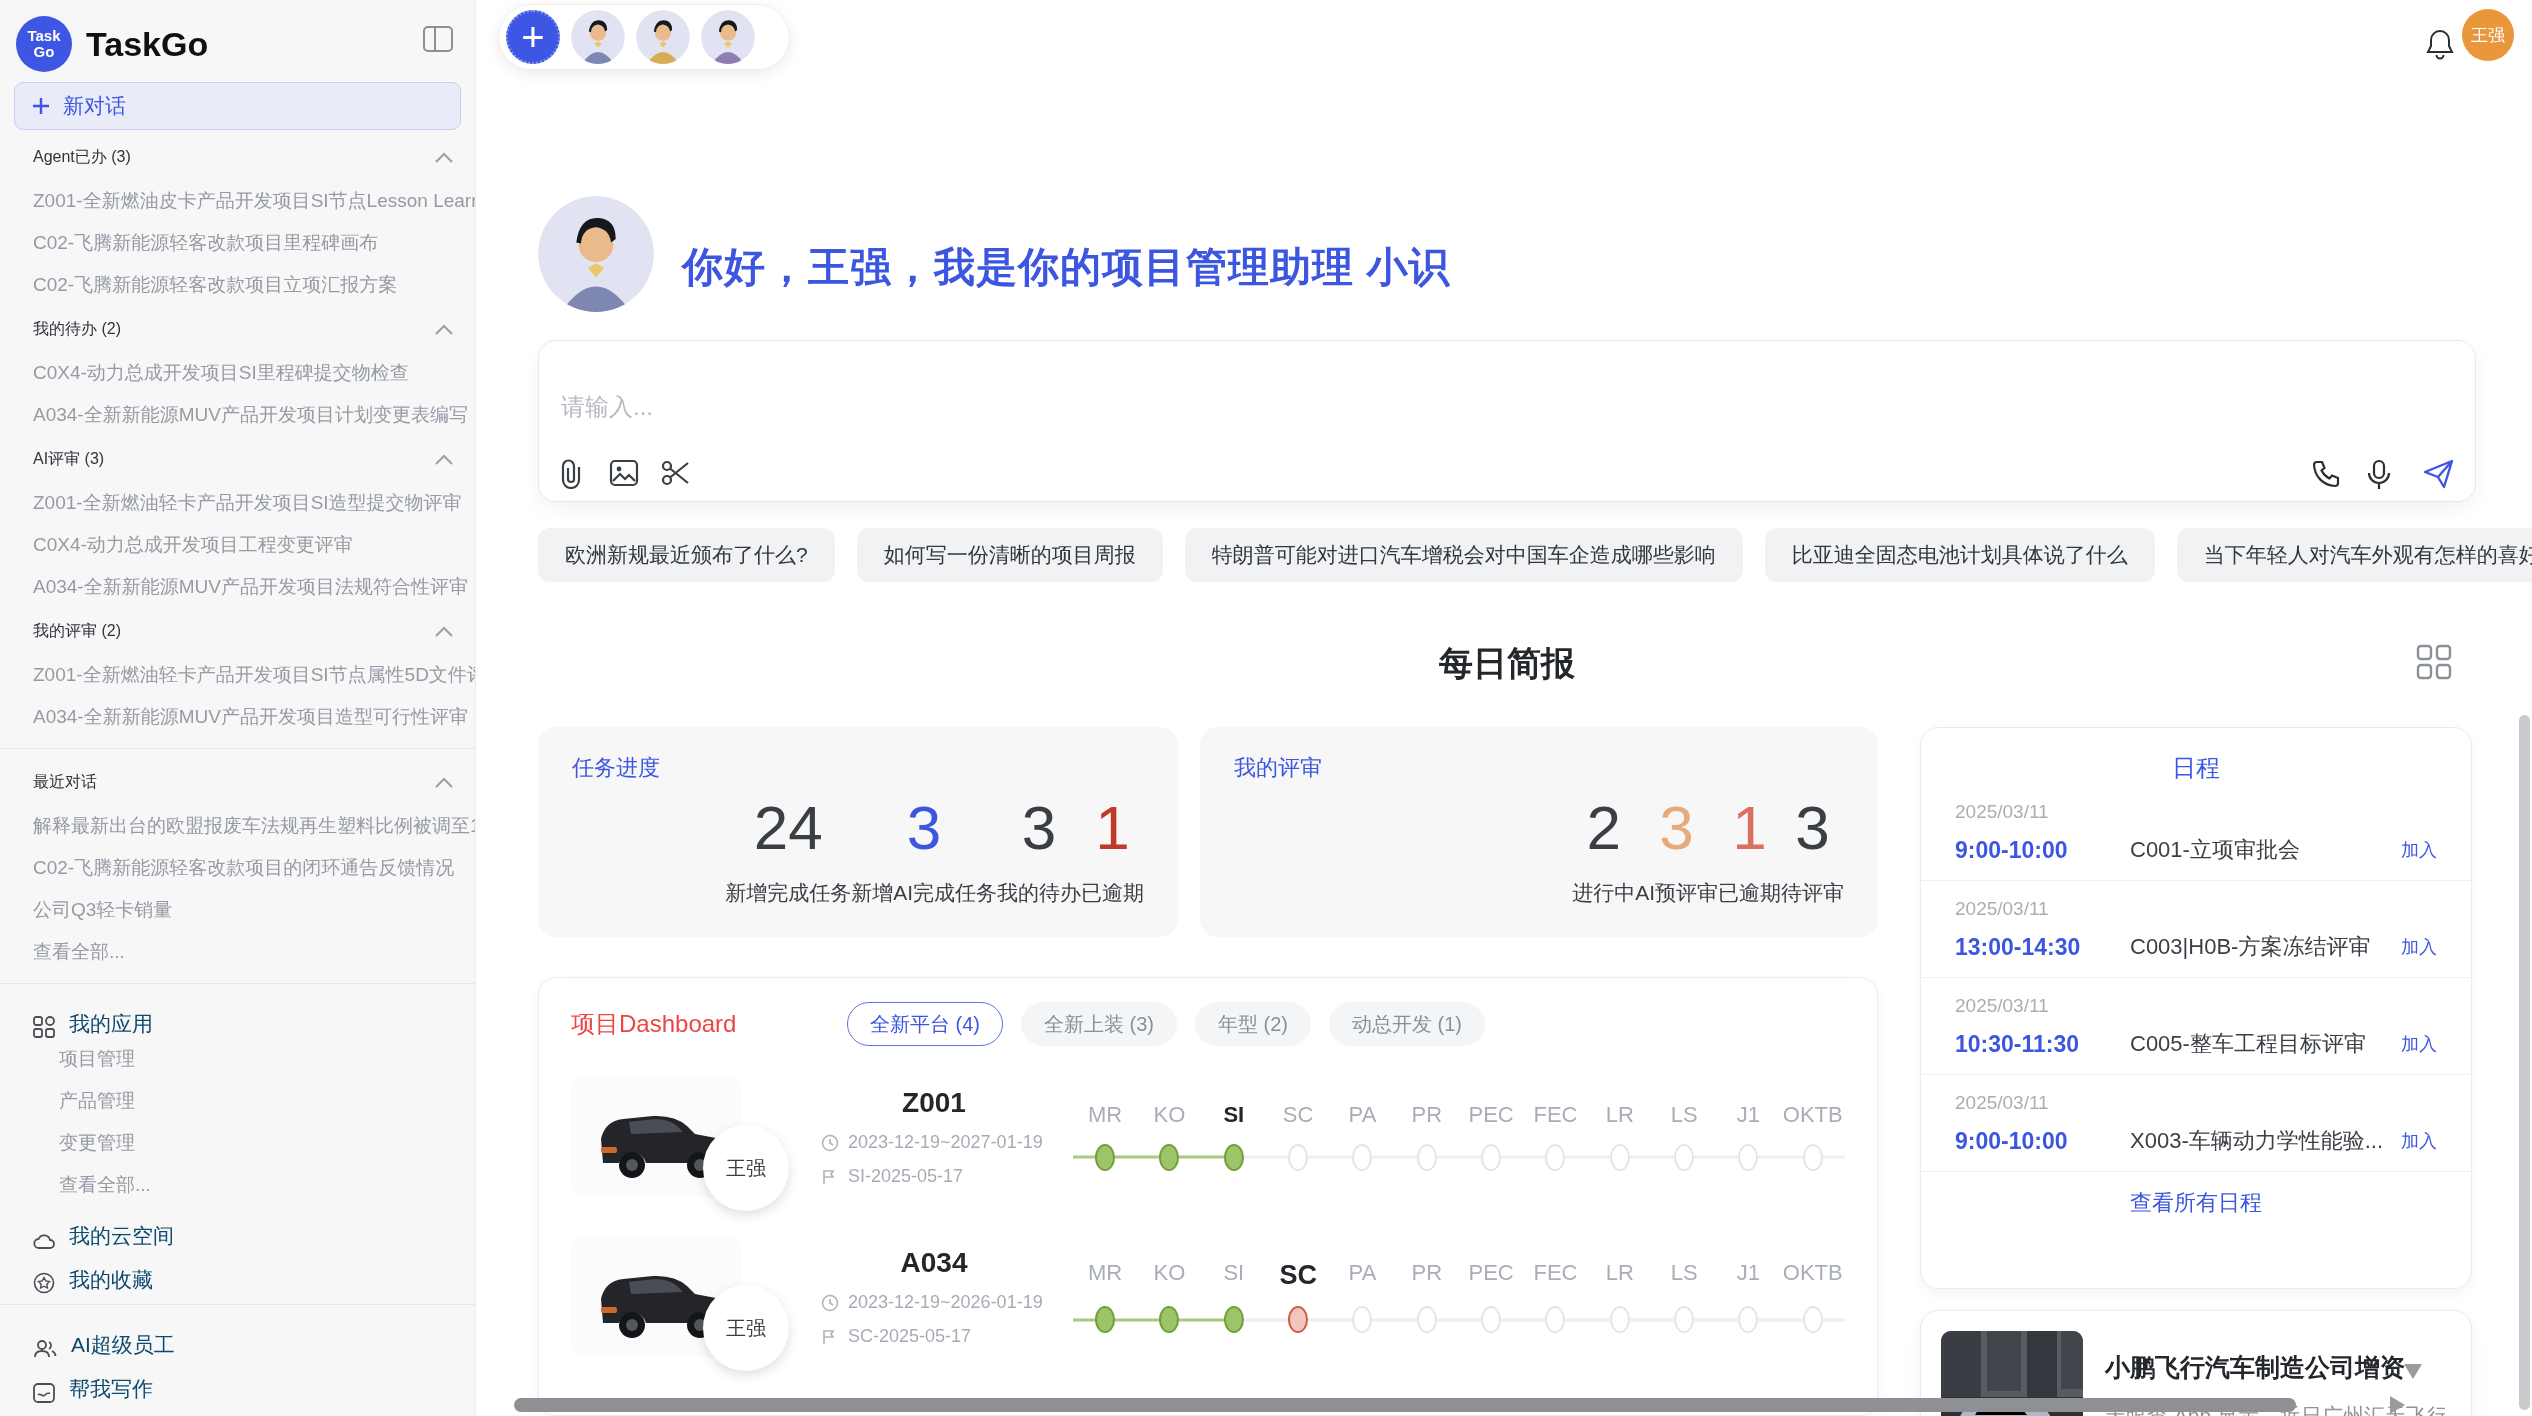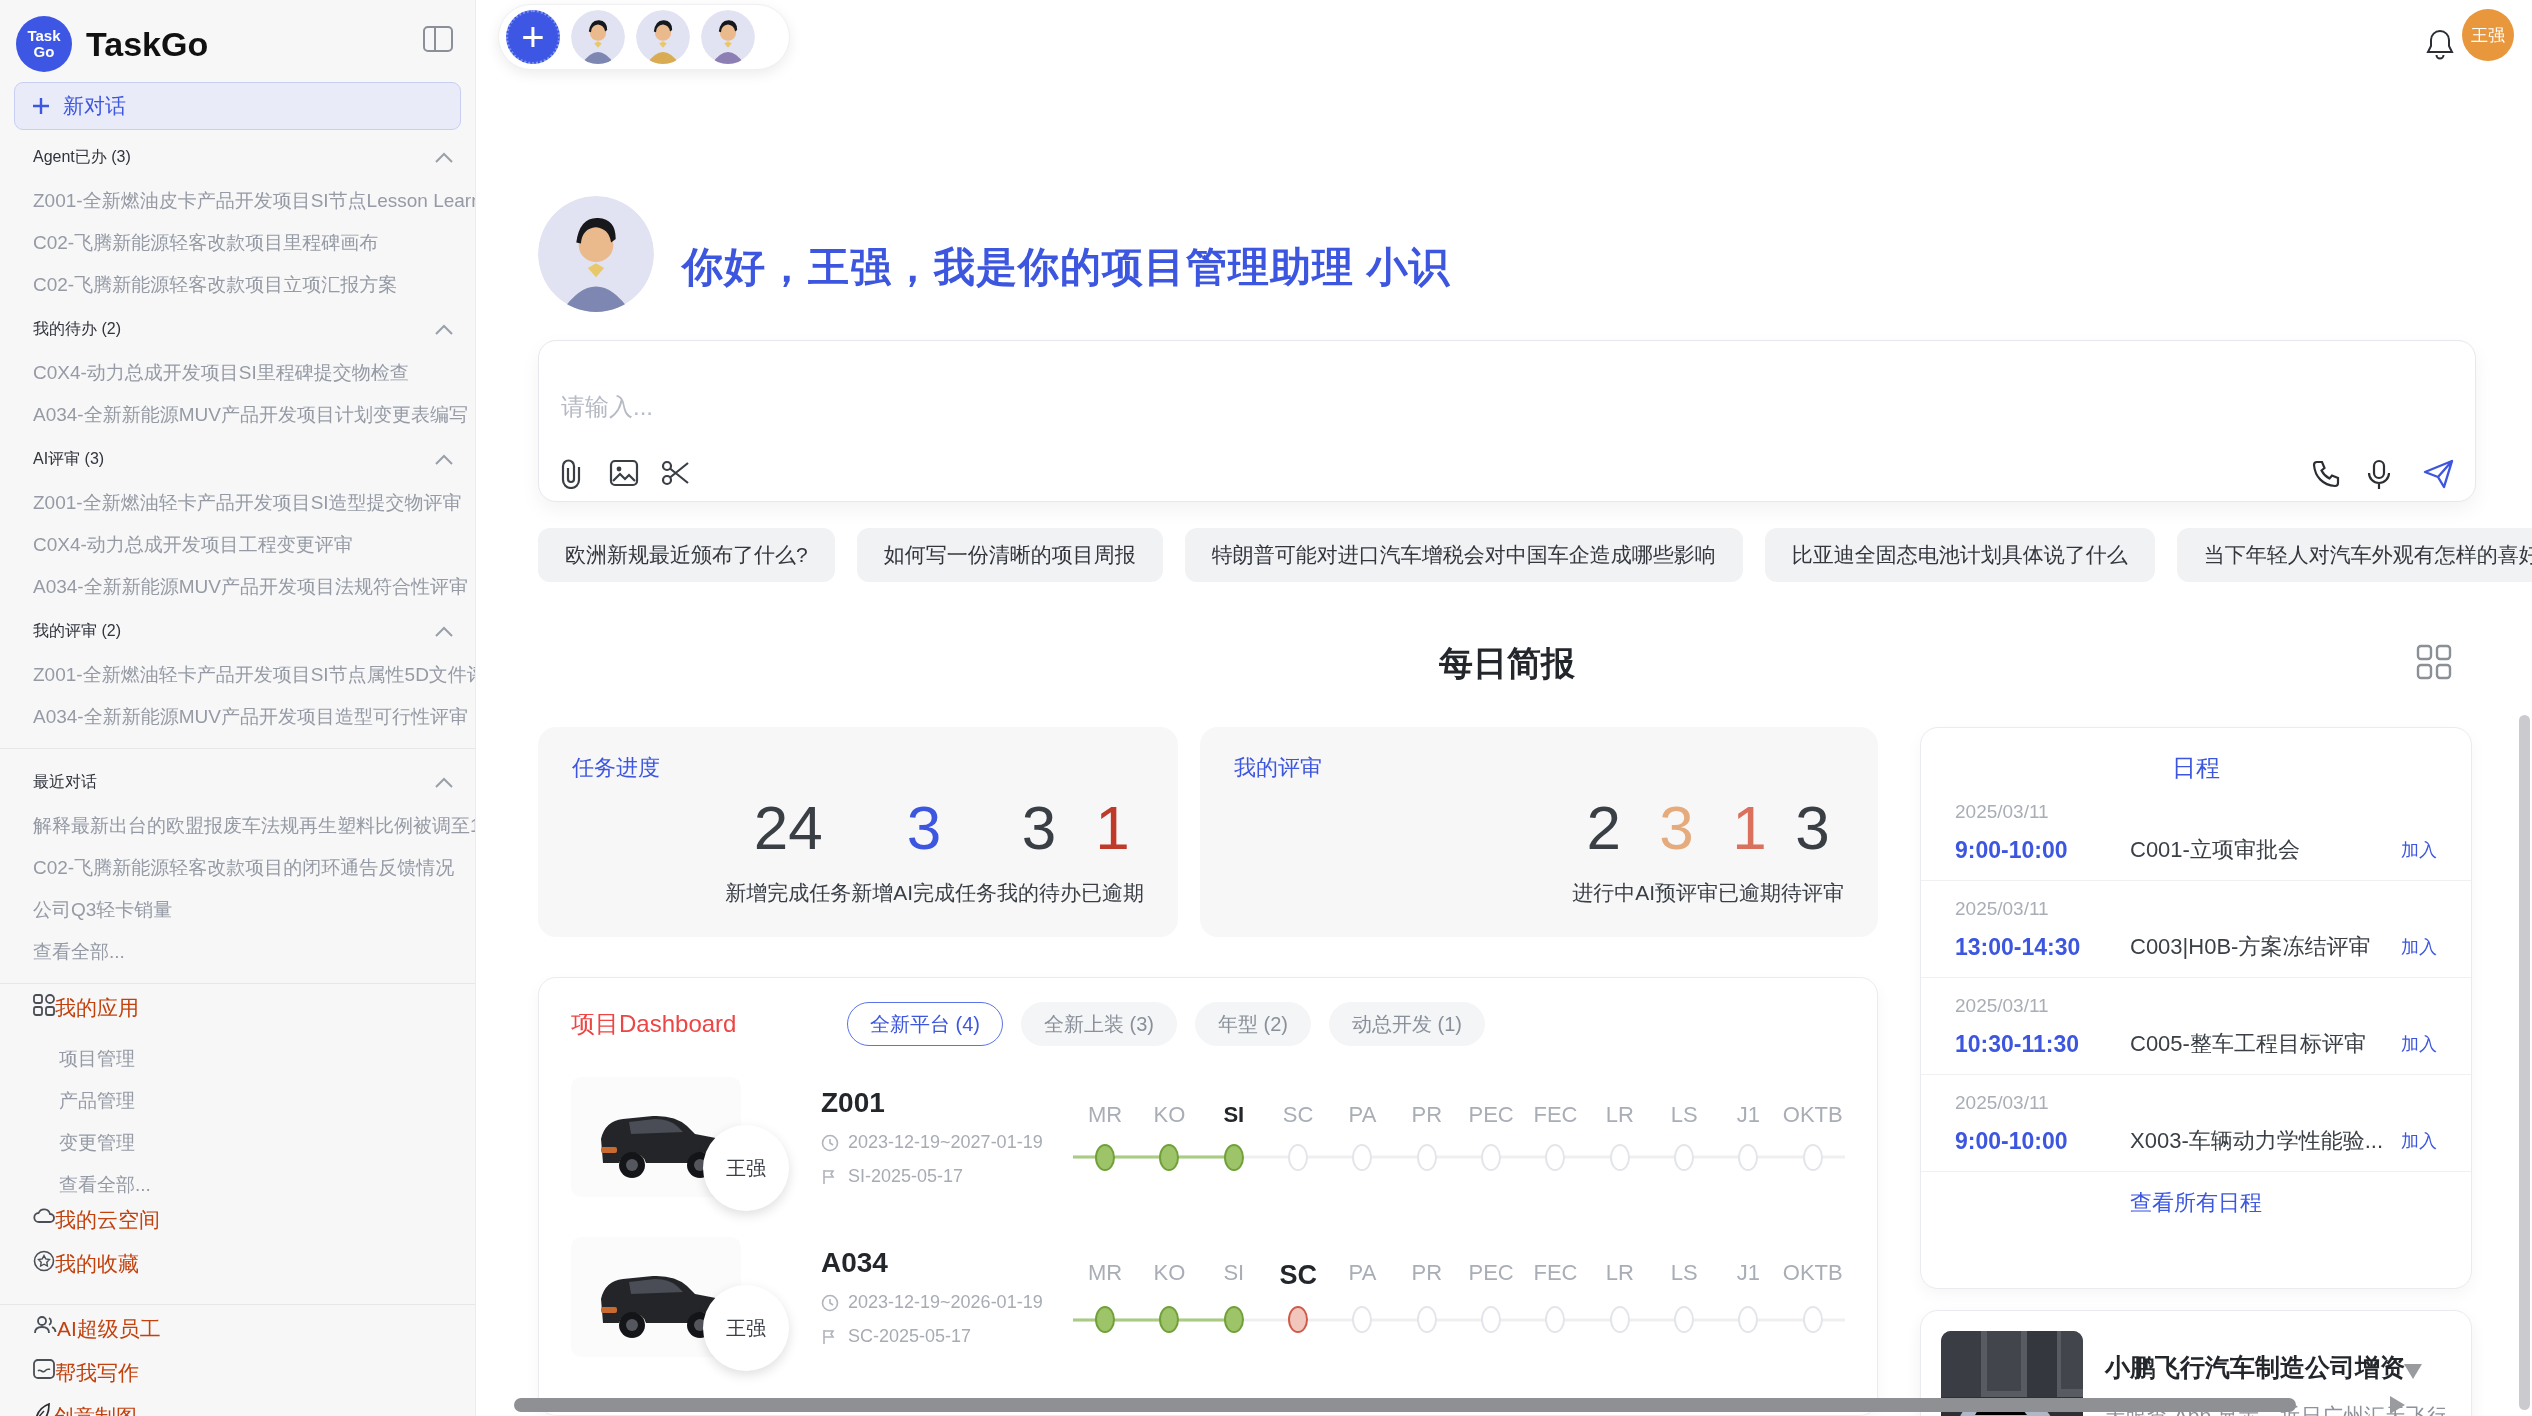--- a/index.html
+++ b/index.html
@@ -10,21 +10,21 @@
   .sidebar{position:absolute;left:0;top:0;width:476px;height:1416px;background:#f7f7f8;border-right:1px solid #ececee;box-sizing:border-box;}
   .side-top{position:relative;height:76px;padding:12px 16px 0;box-sizing:border-box;display:flex;align-items:center;gap:14px;}
   .logo-circle{width:56px;height:56px;border-radius:50%;background:#3d57e4;color:#fff;display:flex;flex-direction:column;align-items:center;justify-content:center;font-size:15px;line-height:16px;font-weight:600;}
   .app-title{font-size:34px;font-weight:700;color:#111;}
   .collapse-btn{position:absolute;right:22px;top:26px;width:30px;height:26px;}
   .new-chat{margin:6px 14px 0;height:46px;border:1px solid #c9cff2;background:#e9ebf9;border-radius:9px;display:flex;align-items:center;gap:12px;padding:0 16px;color:#3d56e0;font-size:21px;cursor:pointer;}
   .side-scroll{padding:4px 0 0;}
   .side-header{height:46px;display:flex;align-items:center;justify-content:space-between;padding:0 22px 0 33px;font-size:16px;color:#30343b;}
   .side-item{height:42px;display:flex;align-items:center;padding:0 10px 0 33px;font-size:19px;color:#959aa4;white-space:nowrap;overflow:hidden;cursor:pointer;}
   .side-sub{padding-left:59px;}
-  .side-row{height:44px;display:flex;align-items:flex-start;padding:0 22px 0 33px;font-size:21px;color:#c2410c;cursor:pointer;}
+  .side-row{height:44px;display:flex;align-items:flex-end;gap:14px;padding:0 22px 0 33px;font-size:21px;color:#0c4a6e;cursor:pointer;}
   .divider{height:1px;background:#e7e7ea;margin:10px 0;}
   .chev{color:#9aa0a8;}
 
   
   .top-pill{position:absolute;left:498px;top:4px;width:292px;height:66px;background:#fff;border:1px solid #f0f0f2;border-radius:34px;box-shadow:0 4px 14px rgba(0,0,0,.08);display:flex;align-items:center;gap:11px;padding:0 7px;box-sizing:border-box;}
   .plus-btn{width:54px;height:54px;border-radius:50%;background:#3d57e4;color:#fff;display:flex;align-items:center;justify-content:center;font-size:40px;font-weight:300;cursor:pointer;border:2px dotted #7e92f0;box-sizing:border-box;}
   .mini-avatar{width:54px;height:54px;border-radius:50%;overflow:hidden;cursor:pointer;}
   .bell{position:absolute;left:2424px;top:28px;width:32px;height:34px;cursor:pointer;}
   .user-avatar{position:absolute;left:2462px;top:9px;width:52px;height:52px;border-radius:50%;background:#e8973c;color:#fff;font-size:17px;display:flex;align-items:center;justify-content:center;cursor:pointer;}
 
@@ -59,21 +59,21 @@
   .dash-card{position:absolute;left:538px;top:977px;width:1340px;height:439px;background:#fff;border:1px solid #eaebef;border-radius:18px;box-shadow:0 6px 16px rgba(0,0,0,.04);box-sizing:border-box;overflow:hidden;}
   .dash-head{display:flex;align-items:center;padding:24px 32px 6px;gap:26px;}
   .dash-title{font-size:24px;color:#ef4444;width:250px;}
   .tabs{display:flex;gap:18px;}
   .tab{height:42px;display:inline-flex;align-items:center;padding:0 22px;border-radius:22px;font-size:20px;background:#f4f5f7;color:#8a9099;border:1px solid #f4f5f7;cursor:pointer;white-space:nowrap;}
   .tab.active{background:#fff;color:#3d56e0;border-color:#5b74e8;}
   .proj-row{display:flex;align-items:center;height:150px;margin-top:10px;padding:0 32px;}
   .truck-wrap{position:relative;width:170px;height:120px;}
   .truck-img{width:170px;height:120px;border-radius:10px;overflow:hidden;}
   .owner-badge{position:absolute;right:-48px;bottom:-14px;width:86px;height:86px;border-radius:50%;background:#fff;box-shadow:0 4px 12px rgba(0,0,0,.13);display:flex;align-items:center;justify-content:center;font-size:20px;color:#3a3f45;}
-  .proj-info{margin-left:80px;width:226px;}
+  .proj-info{margin-left:80px;width:226px;text-align:center;}
   .proj-code{font-size:28px;font-weight:700;color:#23262b;}
   .proj-meta{display:flex;align-items:center;gap:9px;margin-top:13px;font-size:18px;color:#a7abb3;}
   .milestones{flex:1;margin-left:26px;}
   .ms-labels{display:flex;}
   .ms-label{flex:1;text-align:center;font-size:22px;color:#a9aeb6;}
   .ms-label.emph{color:#23262b;font-weight:700;}
   .ms-label.big{font-size:27px;}
   .ms-dots{display:flex;position:relative;margin-top:14px;height:30px;align-items:center;}
   .ms-line{position:absolute;left:0;right:0;top:50%;height:3px;background:#efeff2;transform:translateY(-50%);}
   .ms-line.green{right:auto;background:#a8cc82;}

